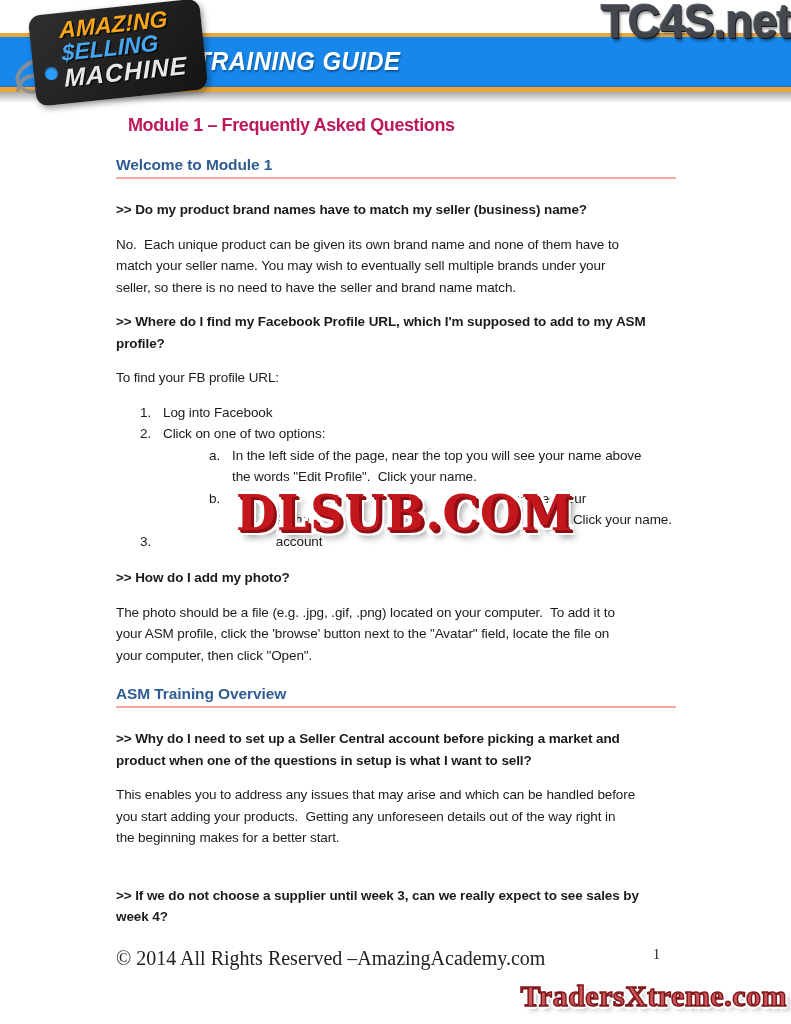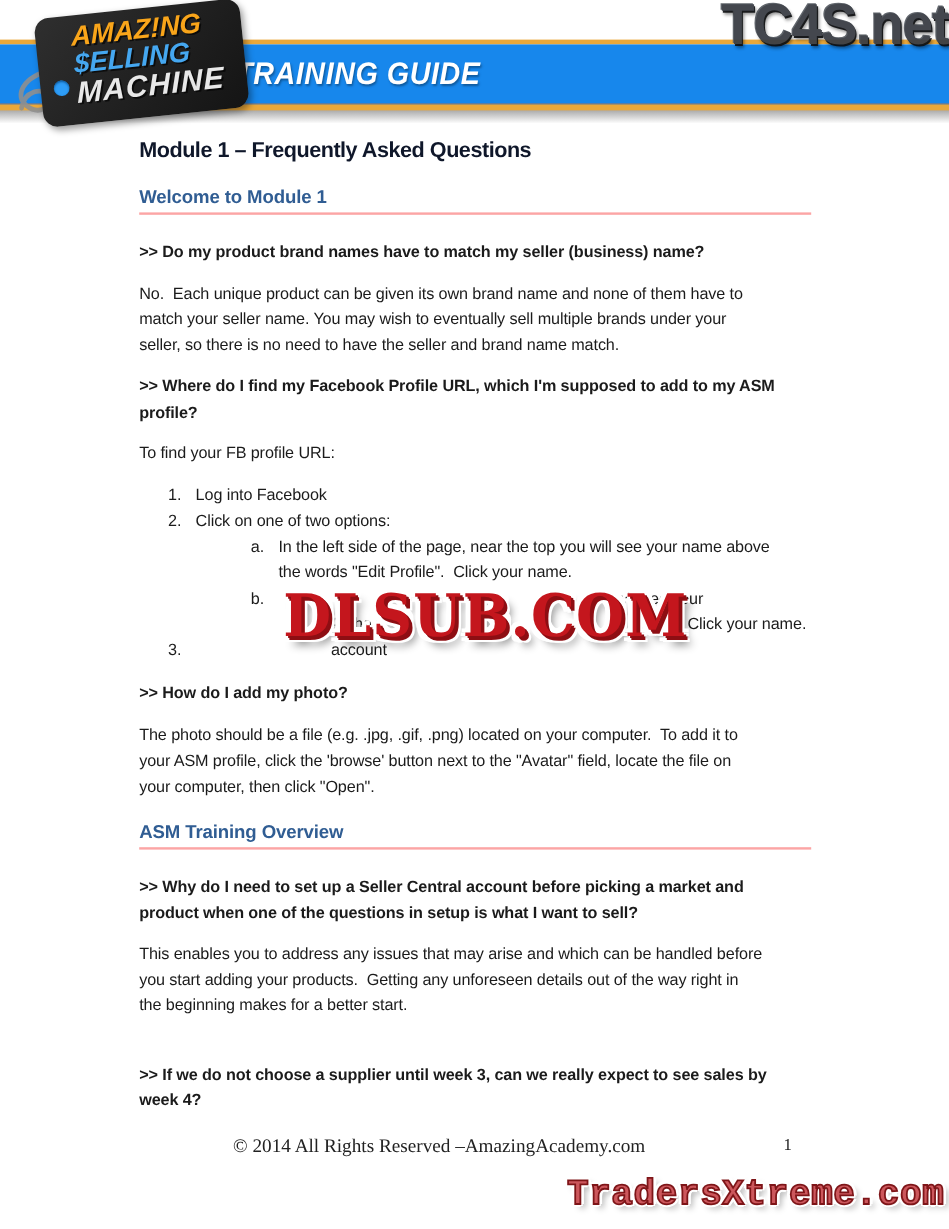--- a/index.html
+++ b/index.html
@@ -36,49 +36,49 @@
            transform:scaleX(.95);transform-origin:right top;
            text-shadow:2px 3px 3px rgba(0,0,0,.45),-1px -1px 0 #5a5f66,1px 1px 0 #17191c;}
   .wm-dlsub{position:absolute;left:236px;top:486px;z-index:10;white-space:pre;
             font-family:"DejaVu Serif",serif;font-size:46px;font-weight:900;letter-spacing:1px;
             color:#C4161D;transform:scaleY(1.06);
             text-shadow:2px 2px 0 #8E0E13,3px 3px 0 #8E0E13,
                         -4px 0 0 #fff,4px 0 0 #fff,0 -4px 0 #fff,0 5px 0 #fff,
                         -3px -3px 0 #fff,4px -3px 0 #fff,-3px 4px 0 #fff,5px 5px 0 #fff,
                         6px 7px 7px rgba(0,0,0,.45);}
   .wm-traders{position:absolute;right:4px;top:979px;z-index:10;white-space:pre;
-              font-family:Liberation Mono, monospace;font-size:30px;font-weight:800;letter-spacing:.5px;
+              font-family:Liberation Serif, serif;font-size:30px;font-weight:800;letter-spacing:.5px;
               color:#CC575C;-webkit-text-stroke:1.5px #7E1518;
               text-shadow:-2px -2px 0 #fff,2px -2px 0 #fff,-2px 2px 0 #fff,2px 2px 0 #fff,
                           0 -3px 0 #fff,0 3px 0 #fff,-3px 0 0 #fff,3px 0 0 #fff,
                           4px 4px 5px rgba(0,0,0,.35);}
 
   
   .content{position:absolute;left:116px;top:106px;width:560px;font-size:13.5px;letter-spacing:-.1px;}
-  .content h1{margin:7px 0 0;font-size:18px;line-height:24px;font-weight:bold;
-              color:#0f172a;letter-spacing:-.4px;white-space:pre;}
+  .content h1{margin:7px 12px 0;font-size:18px;line-height:24px;font-weight:bold;
+              color:#be185d;letter-spacing:-.4px;white-space:pre;}
   .content h2{margin:19px 0 20px;font-size:15.5px;line-height:18px;font-weight:bold;color:#305D93;
               border-bottom:2px solid #fca5a5;padding-bottom:3px;white-space:pre;}
   .ln{white-space:pre;line-height:21.5px;}
   .q{font-weight:bold;margin:0 0 13px;}
   .p{margin:0 0 13px;}
   .q-last{margin-top:36px;}
   .list{margin:0 0 15px;}
   .li{display:flex;}
   .li .num{flex:none;width:23px;margin-left:24px;white-space:pre;line-height:21.5px;}
   .li.sub .num{margin-left:93px;}
   .li .txt{flex:none;}
   .fragline{position:relative;height:21.5px;line-height:21.5px;white-space:pre;}
   .fr{position:absolute;top:0;white-space:pre;}
   .fr1{left:270px;}
   .fr2{left:311px;}
 
   
-  .copyright{position:absolute;left:116px;top:947px;width:500px;text-align:center;
-             font-family:"Liberation Serif",serif;font-size:16px;color:#222;white-space:pre;}
+  .copyright{position:absolute;left:116px;top:947px;width:500px;text-align:left;
+             font-family:"Liberation Serif",serif;font-size:20px;color:#222;white-space:pre;}
   .pagenum{position:absolute;left:653px;top:947px;font-family:"Liberation Serif",serif;
            font-size:14px;color:#222;}
 </style>
 </head>
 <body>
 
 <div class="page">
 
   <div>
     <div class="gold-top"></div>

